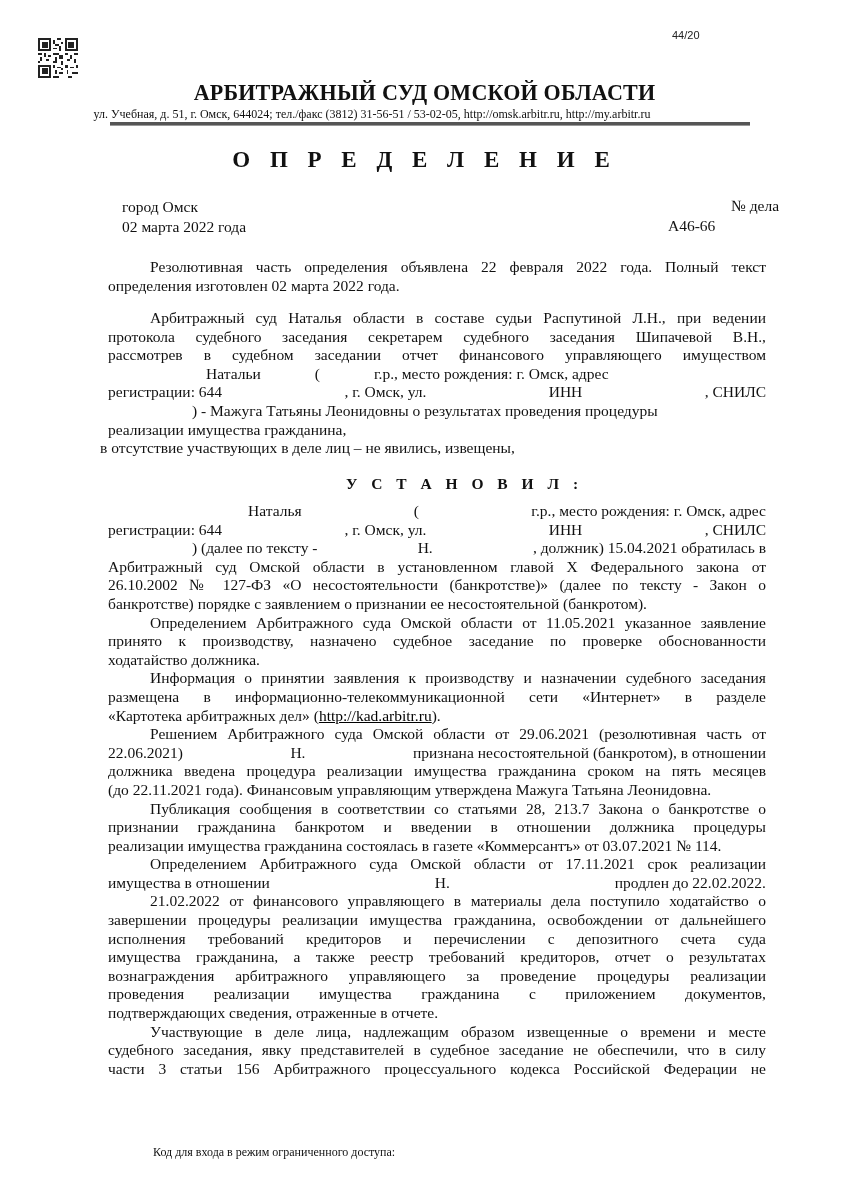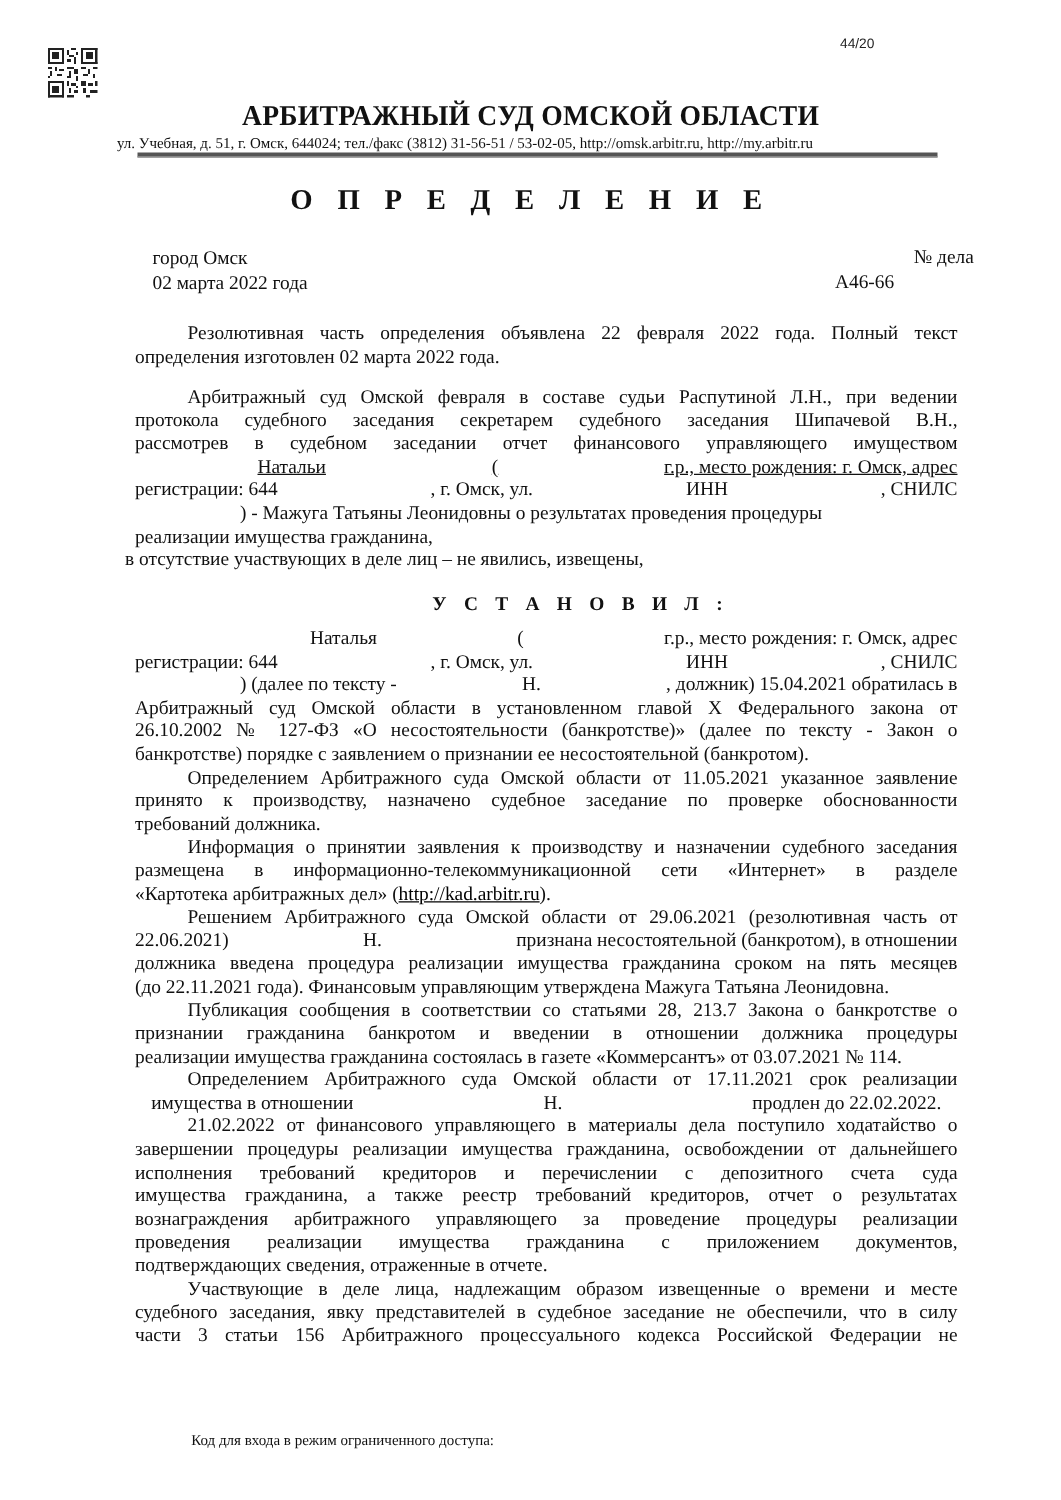--- a/index.html
+++ b/index.html
@@ -116,24 +116,24 @@
 
   <div class="body-text" style="top:258px;">
     <div class="p">
       <span class="line">Резолютивная часть определения объявлена 22 февраля 2022 года. Полный текст</span>
       <span class="line last" style="margin-left:-42px;">определения изготовлен 02 марта 2022 года.</span>
     </div>
   </div>
 
   <div class="body-text" style="top:309px;">
     <div class="p">
-      <span class="line">Арбитражный суд Омской февраля в составе судьи Распутиной Л.Н., при ведении</span>
+      <span class="line">Арбитражный суд Наталья области в составе судьи Распутиной Л.Н., при ведении</span>
       <span class="line" style="margin-left:-42px;">протокола судебного заседания секретарем судебного заседания Шипачевой В.Н.,</span>
       <span class="line" style="margin-left:-42px;">рассмотрев в судебном заседании отчет финансового управляющего имуществом</span>
-      <span class="line split" style="margin-left: -42px; display: flex; justify-content: space-between; gap: 0px; padding-left: 98px; text-decoration: underline;">
+      <span class="line split" style="margin-left: -42px; display: flex; gap: 12px; padding-left: 98px;">
           <span>Натальи</span>
           <span>(</span>
           <span>г.р., место рождения: г. Омск, адрес</span>
         </span>
       <span class="line split" style="margin-left: -42px; display: flex; justify-content: space-between; gap: 0px;">
           <span>регистрации: 644</span>
           <span>, г. Омск, ул.</span>
           <span>ИНН</span>
           <span>, СНИЛС</span>
         </span>
@@ -165,21 +165,21 @@
           <span>Н.</span>
           <span>, должник) 15.04.2021 обратилась в</span>
         </span>
       <span class="line" style="margin-left:-42px;">Арбитражный суд Омской области в установленном главой X Федерального закона от</span>
       <span class="line" style="margin-left:-42px;">26.10.2002 № 127-ФЗ «О несостоятельности (банкротстве)» (далее по тексту - Закон о</span>
       <span class="line last" style="margin-left:-42px;">банкротстве) порядке с заявлением о признании ее несостоятельной (банкротом).</span>
     </div>
     <div class="p">
       <span class="line">Определением Арбитражного суда Омской области от 11.05.2021 указанное заявление</span>
       <span class="line" style="margin-left:-42px;">принято к производству, назначено судебное заседание по проверке обоснованности</span>
-      <span class="line last" style="margin-left:-42px;">требований должника.</span>
+      <span class="line last" style="margin-left:-42px;">ходатайство должника.</span>
     </div>
     <div class="p">
       <span class="line">Информация о принятии заявления к производству и назначении судебного заседания</span>
       <span class="line" style="margin-left:-42px;">размещена в информационно-телекоммуникационной сети «Интернет» в разделе</span>
       <span class="line last" style="margin-left:-42px;"><span>«Картотека арбитражных дел» (</span><a class="link">http://kad.arbitr.ru</a><span>).</span></span>
     </div>
     <div class="p">
       <span class="line">Решением Арбитражного суда Омской области от 29.06.2021 (резолютивная часть от</span>
       <span class="line split" style="margin-left: -42px; display: flex; justify-content: space-between; gap: 0px;">
           <span>22.06.2021)</span>
@@ -189,21 +189,21 @@
       <span class="line" style="margin-left:-42px;">должника введена процедура реализации имущества гражданина сроком на пять месяцев</span>
       <span class="line last" style="margin-left:-42px;">(до 22.11.2021 года). Финансовым управляющим утверждена Мажуга Татьяна Леонидовна.</span>
     </div>
     <div class="p">
       <span class="line">Публикация сообщения в соответствии со статьями 28, 213.7 Закона о банкротстве о</span>
       <span class="line" style="margin-left:-42px;">признании гражданина банкротом и введении в отношении должника процедуры</span>
       <span class="line last" style="margin-left:-42px;">реализации имущества гражданина состоялась в газете «Коммерсантъ» от 03.07.2021 № 114.</span>
     </div>
     <div class="p">
       <span class="line">Определением Арбитражного суда Омской области от 17.11.2021 срок реализации</span>
-      <span class="line split lastsplit" style="margin-left: -42px; display: flex; justify-content: center; gap: 110px;">
+      <span class="line split lastsplit" style="margin-left: -42px; display: flex; justify-content: space-between; gap: 110px;">
           <span>имущества в отношении</span>
           <span>Н.</span>
           <span>продлен до 22.02.2022.</span>
         </span>
     </div>
     <div class="p">
       <span class="line">21.02.2022 от финансового управляющего в материалы дела поступило ходатайство о</span>
       <span class="line" style="margin-left:-42px;">завершении процедуры реализации имущества гражданина, освобождении от дальнейшего</span>
       <span class="line" style="margin-left:-42px;">исполнения требований кредиторов и перечислении с депозитного счета суда</span>
       <span class="line" style="margin-left:-42px;">имущества гражданина, а также реестр требований кредиторов, отчет о результатах</span>

